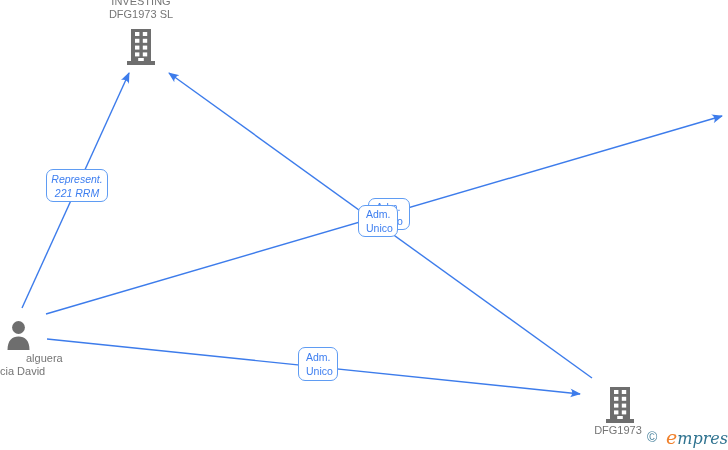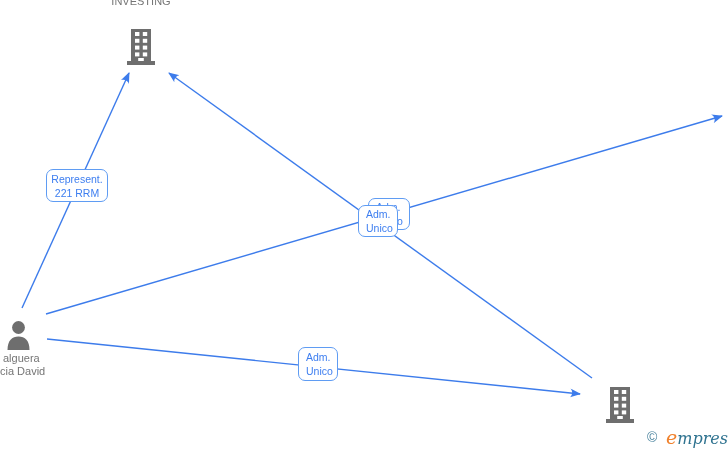--- a/index.html
+++ b/index.html
@@ -13,21 +13,21 @@
   .node-label{
     position:absolute;z-index:2;color:#757575;font-size:11px;line-height:13px;
   }
   .node-label.centered{text-align:center;}
   .edge-label{
     position:absolute;z-index:3;background:#ffffff;
     border:1.5px solid #5f9cf3;border-radius:7px;color:#3d7ef0;
     font-size:10.5px;line-height:14px;box-sizing:border-box;
     display:flex;flex-direction:column;justify-content:center;
   }
-  .edge-label.centered{align-items:center;}
+  .edge-label.centered{align-items:center;font-style:italic;}
   .edge-label.leftpad{align-items:flex-start;padding-left:7px;}
   .logo{position:absolute;z-index:4;}
   .logo .copy{
     position:absolute;left:0;top:3px;color:#4d86a0;font-size:14px;
   }
   .logo .brand{
     position:absolute;left:19px;top:0;font-family:"DejaVu Serif",serif;
     font-style:italic;font-size:16px;white-space:nowrap;
   }
   .logo .brand .e{color:#f0812c;font-size:19px;}
@@ -45,20 +45,21 @@
       </marker>
     </defs>
     <line x1="22" y1="308" x2="129" y2="73" marker-end="url(#arrow)"></line>
     <line x1="592" y1="378" x2="169" y2="73" marker-end="url(#arrow)"></line>
     <line x1="46" y1="314" x2="722" y2="116" marker-end="url(#arrow)"></line>
     <line x1="47" y1="339" x2="580" y2="394" marker-end="url(#arrow)"></line>
   </svg>
 
   <div class="node-label centered" style="left:71px;top:-5px;width:140px;">
     <div>INVESTING</div>
+    <div>DFG1973 SL</div>
   </div>
   <svg class="node-icon" style="left:125px;top:29px;" width="32" height="36" viewBox="0 0 32 36">
     <g fill="#6e6e6e">
       <rect x="6" y="0" width="20" height="32"></rect>
       <rect x="2" y="32" width="28" height="4"></rect>
     </g>
     <g fill="#ffffff">
       <rect x="10" y="3" width="4.4" height="4"></rect>
         <rect x="17.8" y="3" width="4.4" height="4"></rect>
       <rect x="10" y="9.8" width="4.4" height="4"></rect>
@@ -71,21 +72,21 @@
     </g>
   </svg>
 
   <svg class="node-icon" style="left:6px;top:321px;" width="25" height="29" viewBox="0 0 25 29">
     <g fill="#6e6e6e">
       <circle cx="12.5" cy="6.5" r="6.4"></circle>
       <path d="M1.5,29 c0,-9.5 4.5,-13.5 11,-13.5 c6.5,0 11,4 11,13.5 z"></path>
     </g>
   </svg>
   <div class="node-label" style="left:0px;top:352px;">
-    <div style="padding-left:3px;">alguera</div>
+    <div style="padding-left:3px;margin-left:23px;">alguera</div>
     <div>cia David</div>
   </div>
 
   <svg class="node-icon" style="left:604px;top:387px;" width="32" height="36" viewBox="0 0 32 36">
     <g fill="#6e6e6e">
       <rect x="6" y="0" width="20" height="32"></rect>
       <rect x="2" y="32" width="28" height="4"></rect>
     </g>
     <g fill="#ffffff">
       <rect x="10" y="3" width="4.4" height="4"></rect>
@@ -93,20 +94,21 @@
       <rect x="10" y="9.8" width="4.4" height="4"></rect>
         <rect x="17.8" y="9.8" width="4.4" height="4"></rect>
       <rect x="10" y="16.6" width="4.4" height="4"></rect>
         <rect x="17.8" y="16.6" width="4.4" height="4"></rect>
       <rect x="10" y="23.4" width="4.4" height="4"></rect>
         <rect x="17.8" y="23.4" width="4.4" height="4"></rect>
       <rect x="13.2" y="29" width="5.6" height="3"></rect>
     </g>
   </svg>
   <div class="node-label centered" style="left:548px;top:424px;width:140px;">
+    <div>DFG1973</div>
   </div>
 
   <div class="edge-label centered" style="left:46px;top:169px;width:62px;height:33px;">
     <div>Represent.</div>
     <div>221 RRM</div>
   </div>
 
   <div class="edge-label leftpad" style="left:368px;top:198px;width:42px;height:32px;">
     <div>Adm.</div>
     <div>Unico</div>

